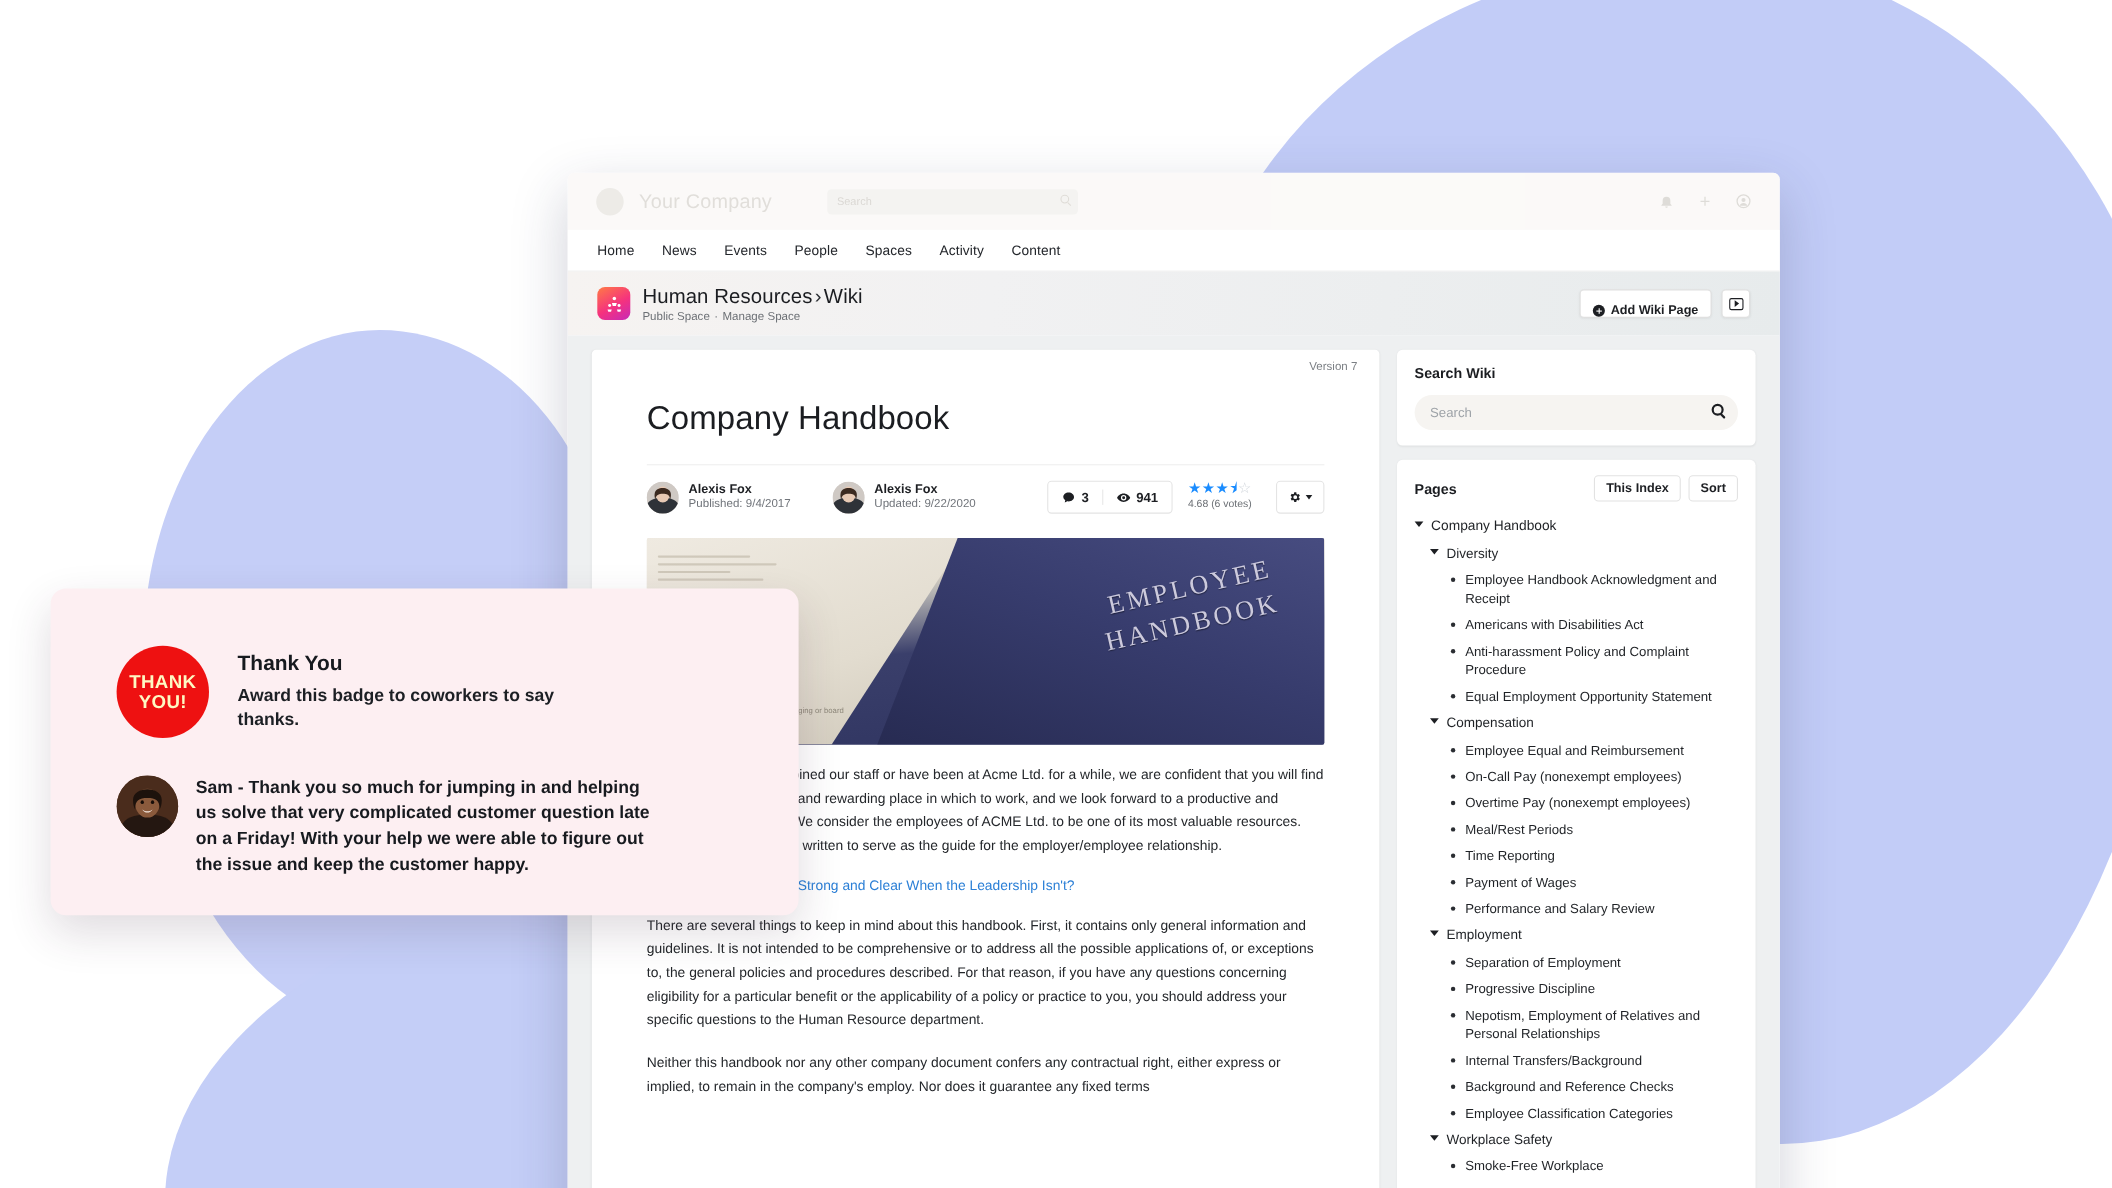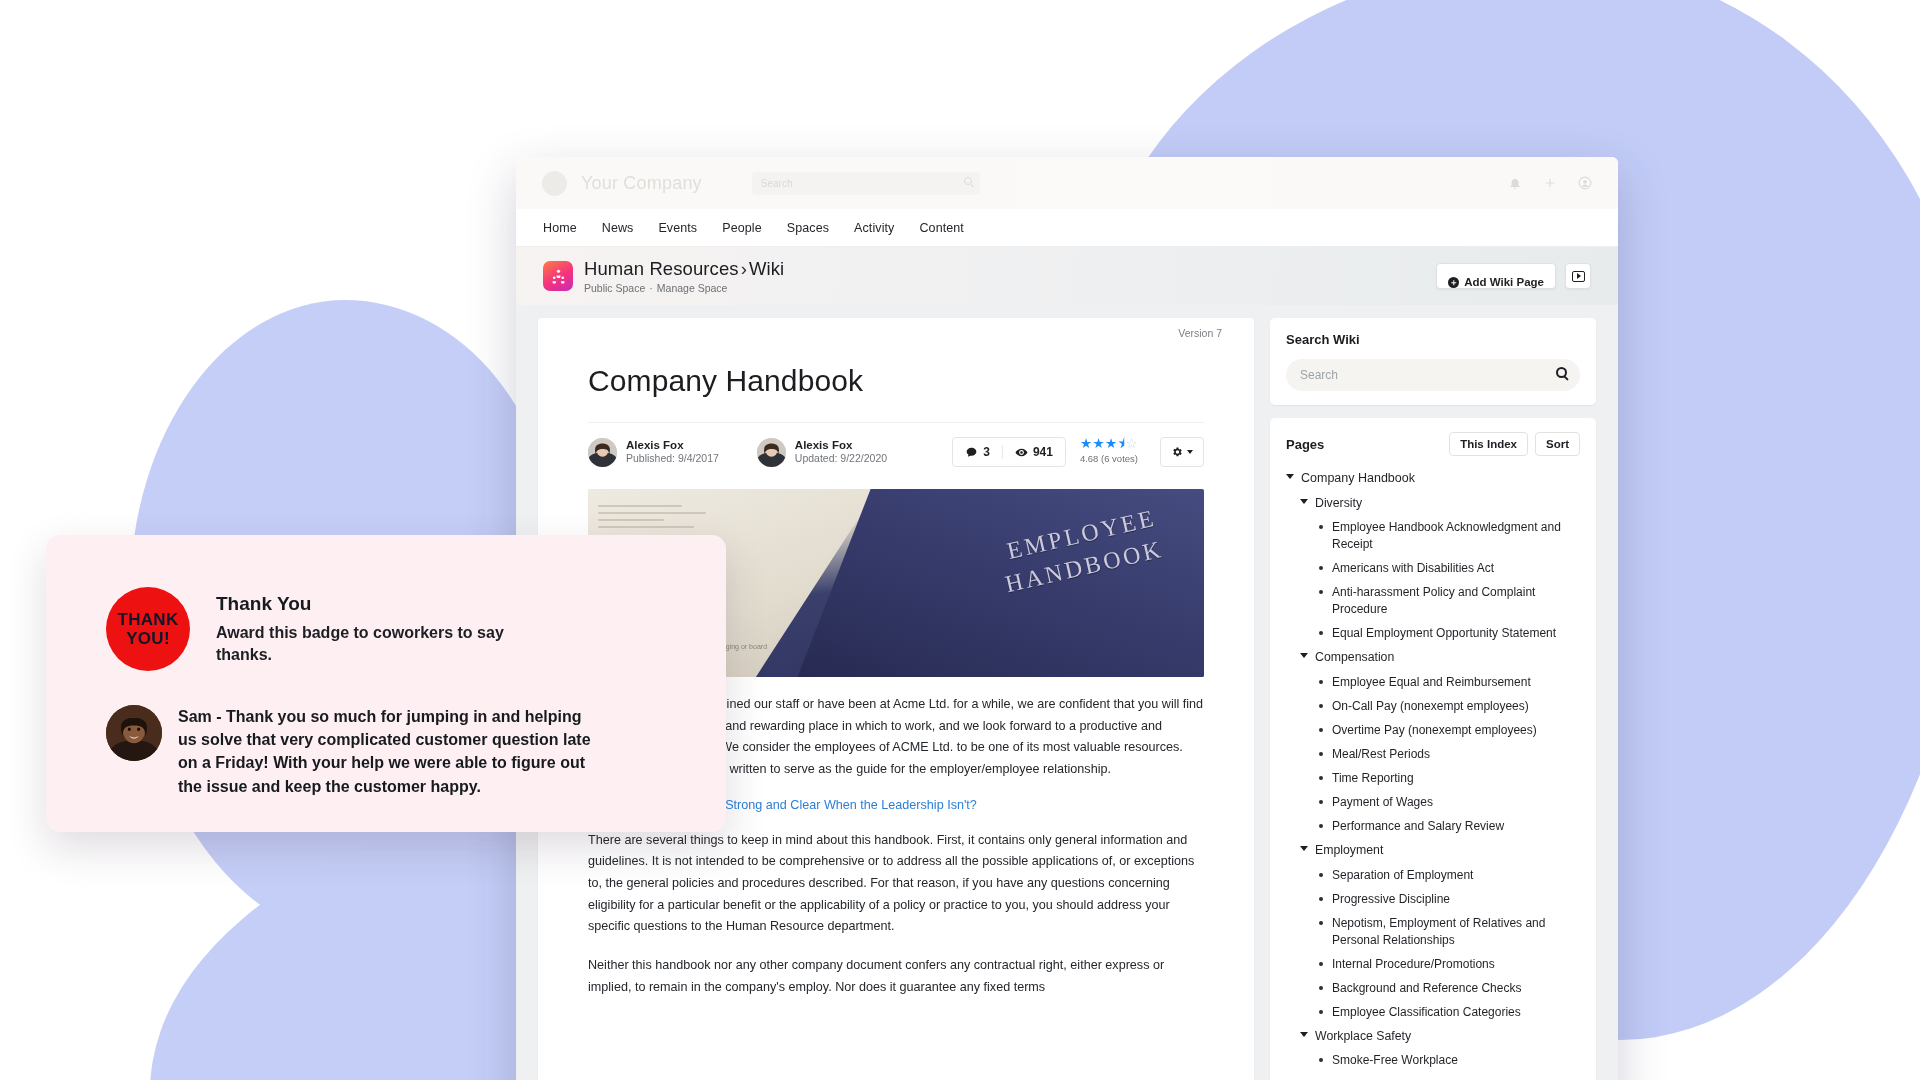--- a/index.html
+++ b/index.html
@@ -160,21 +160,21 @@
   }
   .article-card {
     flex: 1 1 auto;
     background: #fff; border-radius: 4px;
     padding: 10px 0 0 0;
     position: relative;
     overflow: hidden;
     box-shadow: 0 1px 2px rgba(0,0,0,.06);
   }
   .version-tag {
-    position: absolute; right: 32px; top: 9px;
+    position: absolute; right: 20px; top: 9px;
     font-size: 10.5px; color: #7b7f84; margin-left: 32px;
   }
   .article-inner { padding: 36px 50px 0 50px; }
   .article-title {
     font-size: 30px; color: #1b1d21; font-weight: 500; letter-spacing: .1px;
   }
 
   .meta-row {
     display: flex; align-items: center;
     margin-top: 24px; padding-top: 14px;
@@ -333,21 +333,21 @@
     width: 72px; height: 72px; border-radius: 50%; flex: none; overflow: hidden;
     background: #cfd8d6; position: relative;
   }
   .notif-title { font-size: 20px; color: #171a1f; font-weight: 500; letter-spacing: .1px; }
 
   .badge-row { display: flex; align-items: center; gap: 26px; margin-top: 26px; margin-left: 30px; }
   .badge-circle {
     width: 84px; height: 84px; border-radius: 50%; flex: none;
     background: #ee1111;
     display: flex; flex-direction: column; align-items: center; justify-content: center;
-    color: #0f172a; font-weight: 700; font-size: 17px; line-height: 1.12; letter-spacing: .3px;
+    color: #fef9c3; font-weight: 700; font-size: 17px; line-height: 1.12; letter-spacing: .3px;
   }
   .badge-name { font-size: 19px; color: #171a1f; font-weight: 600; }
   .badge-desc { font-size: 16px; color: #1c1f24; font-weight: 600; line-height: 1.36; margin-top: 7px; max-width: 300px; }
 
   .msg-row { display: flex; align-items: flex-start; gap: 16px; margin-top: 34px; margin-left: 30px; }
   .msg-avatar {
     width: 56px; height: 56px; border-radius: 50%; flex: none; overflow: hidden;
     background: #5b3b2b; position: relative;
   }
   .msg-text { font-size: 16px; color: #171a1f; font-weight: 600; line-height: 1.45; max-width: 420px; }
@@ -618,21 +618,21 @@
             <div class="leaf">
                 <i class="bullet"></i>
                 <span class="lbl">Progressive Discipline</span>
               </div>
             <div class="leaf">
                 <i class="bullet"></i>
                 <span class="lbl">Nepotism, Employment of Relatives and Personal Relationships</span>
               </div>
             <div class="leaf">
                 <i class="bullet"></i>
-                <span class="lbl">Internal Procedure/Promotions</span>
+                <span class="lbl">Internal Transfers/Background</span>
               </div>
             <div class="leaf">
                 <i class="bullet"></i>
                 <span class="lbl">Background and Reference Checks</span>
               </div>
             <div class="leaf">
                 <i class="bullet"></i>
                 <span class="lbl">Employee Classification Categories</span>
               </div>
 

